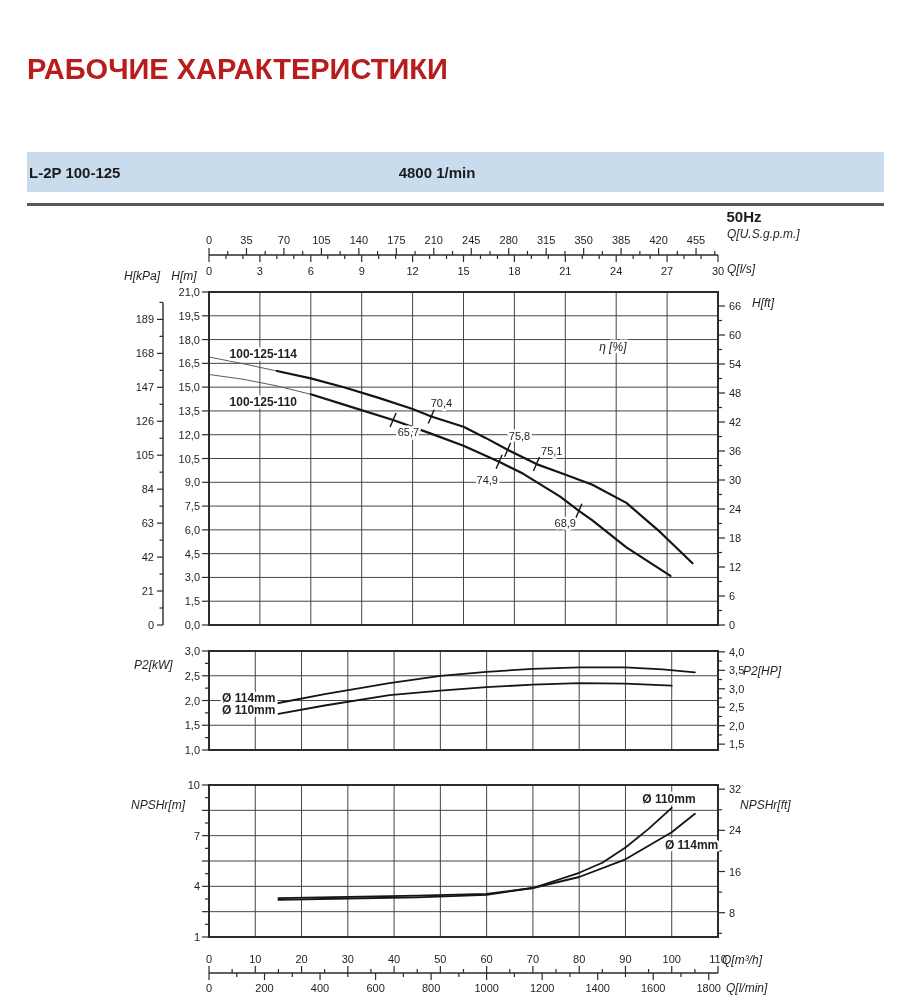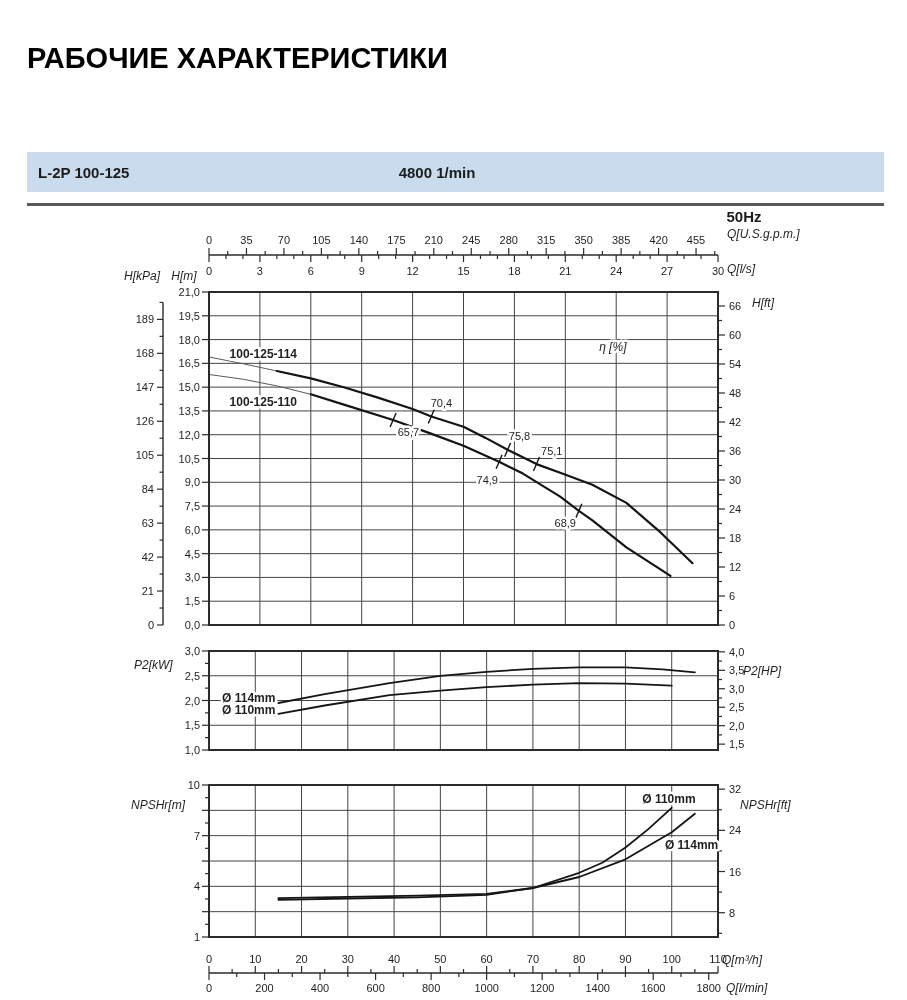--- a/index.html
+++ b/index.html
@@ -1,31 +1,31 @@
 <!DOCTYPE html>
 <html><head>
 <meta charset="utf-8">
 <style>
   html,body{margin:0;padding:0;background:#fff;}
   .canvas{position:relative;width:907px;height:1000px;background:#fff;overflow:hidden;
           font-family:"Liberation Sans",sans-serif;color:#1f1f1f;}
-  .page-title{position:absolute;left:27px;top:42px;margin:0;font-size:29px;font-weight:bold;
-          letter-spacing:0px;color:#000000;}
+  .page-title{position:absolute;left:27px;top:53px;margin:0;font-size:29px;font-weight:bold;
+          letter-spacing:0px;color:#b91c1c;}
   .logo{position:absolute;right:21px;top:22px;text-align:right;line-height:1;}
   .logo-row{position:relative;display:inline-block;}
   .logo-main{font-size:37px;font-weight:bold;letter-spacing:-1px;
           background:linear-gradient(#7fc1e6 0%,#4a93cd 45%,#1c5fa8 100%);
           -webkit-background-clip:text;background-clip:text;color:transparent;
           -webkit-text-fill-color:transparent;}
   .logo-reg{position:absolute;right:-7px;top:-2px;font-size:8px;color:#2a6fb8;font-weight:bold;}
   .logo-sub{font-size:13.2px;font-weight:bold;color:#2563a8;letter-spacing:0.3px;margin-top:1px;}
   .infobar{position:absolute;left:27px;top:152px;width:857px;height:40px;background:#c9dcee;}
   .infobar span{position:absolute;top:50%;transform:translateY(-50%);font-size:15px;
           font-weight:bold;color:#1b1b1b;white-space:nowrap;}
-  .ib-model{left:11px;text-align:center;}
+  .ib-model{left:2px;text-align:center;}
   .ib-speed{left:410px;transform:translate(-50%,-50%) !important;}
   .ib-freq{left:717px;transform:translate(-50%,-50%) !important;margin-top:44px;}
   .separator{position:absolute;left:27px;top:203px;width:857px;height:3px;background:#59595b;}
   .charts{position:absolute;left:0;top:0;}
 </style>
 </head>
 <body>
 
 <div class="canvas">
   <h1 class="page-title">РАБОЧИЕ ХАРАКТЕРИСТИКИ</h1>

